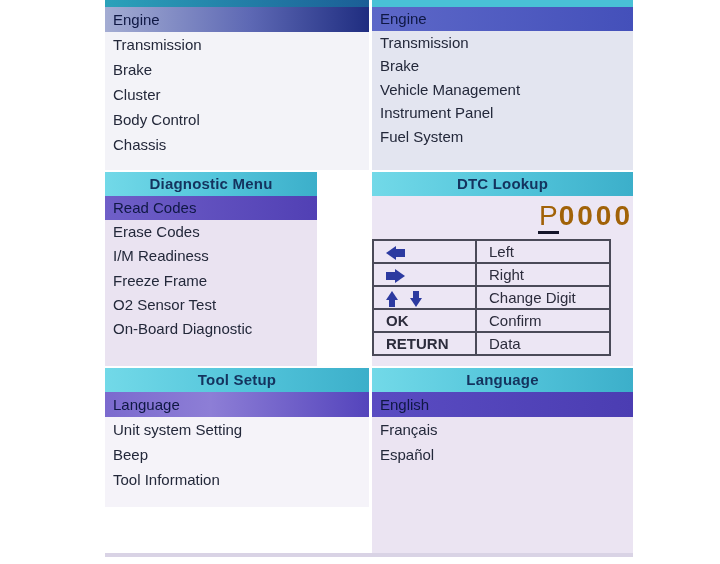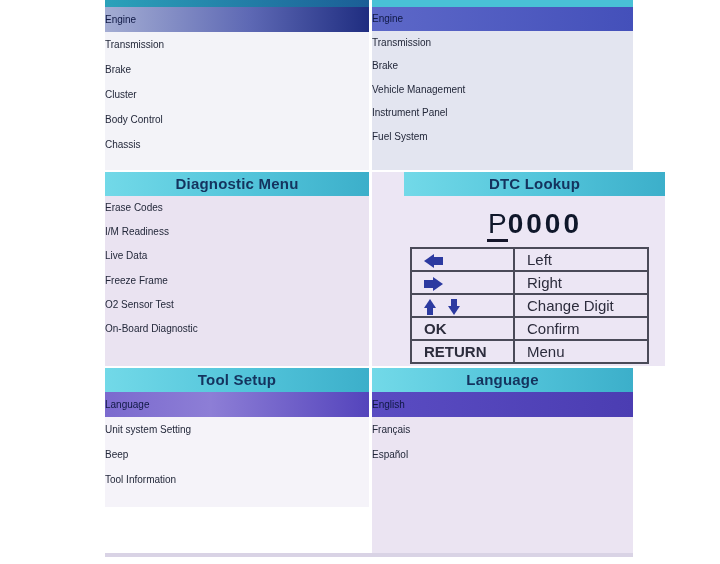--- a/index.html
+++ b/index.html
@@ -6,59 +6,59 @@
   body{
     width:720px;height:564px;position:relative;background:#ffffff;
     font-family:"Liberation Sans", sans-serif;
     -webkit-font-smoothing:antialiased;
   }
   .panel{position:absolute;overflow:hidden;}
 
   
   #panel-vehicle-a{left:105px;top:0;width:264px;height:170px;background:#f3f3f8;}
   #panel-vehicle-b{left:372px;top:0;width:261px;height:170px;background:#e3e5f0;}
-  #panel-diagnostic{left:105px;top:172px;width:264px;height:194px;background:#eae3f1;}
-  #panel-dtc{left:372px;top:172px;width:261px;height:194px;background:#ece6f4;padding-left:32px;}
+  #panel-diagnostic{left:105px;top:172px;width:212px;height:194px;background:#eae3f1;}
+  #panel-dtc{left:372px;top:172px;width:261px;height:194px;background:#ece6f4;}
   #panel-toolsetup{left:105px;top:368px;width:264px;height:139px;background:#f5f3f9;}
   #panel-language{left:372px;top:368px;width:261px;height:189px;background:#ebe4f2;}
 
   
   .hdr{
     height:24px;line-height:24px;text-align:center;
     font-size:15px;font-weight:bold;color:#14335e;letter-spacing:.2px;
     background:linear-gradient(90deg,#72d9e8 0%,#52c4da 55%,#3cafca 100%);
   }
   .strip-a{height:7px;background:linear-gradient(90deg,#2ba2ba 0%,#1b5e96 100%);}
   .strip-b{height:7px;background:#49c1d6;}
 
   
   .row{
-    height:25px;line-height:25px;
-    font-size:10px;color:#23283a;white-space:nowrap;
+    height:25px;line-height:25px;padding-left:8px;
+    font-size:15px;color:#23283a;white-space:nowrap;
   }
   #panel-vehicle-b .row{height:23.5px;line-height:23.5px;}
   #panel-diagnostic .row{height:24.2px;line-height:24.2px;}
   .sel{color:#0f1844;}
   .sel-a{background:linear-gradient(90deg,#a4add3 0%,#5d68b4 55%,#1f2d80 100%);}
   .sel-b{background:linear-gradient(90deg,#5d68c8 0%,#4450ba 100%);}
   .sel-c{background:linear-gradient(90deg,#6f5fc8 0%,#5140b4 100%);}
   .sel-d{background:linear-gradient(90deg,#7b6ace 0%,#8d7ed6 40%,#5444bc 100%);}
   .sel-e{background:linear-gradient(90deg,#5a4cc2 0%,#4b3db2 100%);}
 
   
-  .code-wrap{height:40px;margin-top:11px;text-align:center;color:#0f172a;}
+  .code-wrap{height:40px;margin-top:3px;text-align:right;color:#a16207;}
   .code-prefix{
     font-size:28px;font-weight:normal;
     border-bottom:3px solid #15162a;padding:0 1px;line-height:34px;
   }
   .code-digits{font-size:28px;font-weight:bold;letter-spacing:3px;line-height:34px;}
 
   
   table.helptab{
-    border-collapse:collapse;margin-left:6px;width:239px;
+    border-collapse:collapse;margin-left:0;width:239px;
     table-layout:fixed;
   }
   table.helptab td{
     border:2px solid #4a4a58;height:21px;padding:0 0 0 12px;
     font-size:15px;color:#2c2c3c;vertical-align:middle;background:transparent;
   }
   td.keycol{width:89px;font-weight:bold;}
 
   
   .ar{display:inline-flex;align-items:center;vertical-align:middle;}
@@ -93,23 +93,23 @@
   <div class="row sel sel-b">Engine</div>
   <div class="row">Transmission</div>
   <div class="row">Brake</div>
   <div class="row">Vehicle Management</div>
   <div class="row">Instrument Panel</div>
   <div class="row">Fuel System</div>
 </div>
 
 <div class="panel" id="panel-diagnostic">
   <div class="hdr">Diagnostic Menu</div>
+  <div class="row sel sel-c">Read Codes</div>
   <div class="row">Erase Codes</div>
   <div class="row">I/M Readiness</div>
-  <div class="row">Live Data</div>
   <div class="row">Freeze Frame</div>
   <div class="row">O2 Sensor Test</div>
   <div class="row">On-Board Diagnostic</div>
 </div>
 
 <div class="panel" id="panel-dtc">
   <div class="hdr">DTC Lookup</div>
   <div class="code-wrap">
     <span class="code-prefix">P</span><span class="code-digits">0000</span>
   </div>
@@ -144,21 +144,21 @@
             </span>
       </td>
       <td>Change Digit</td>
     </tr>
     <tr>
       <td class="keycol">OK</td>
       <td>Confirm</td>
     </tr>
     <tr>
       <td class="keycol">RETURN</td>
-      <td>Menu</td>
+      <td>Data</td>
     </tr>
   </tbody>
     </table>
 </div>
 
 <div class="panel" id="panel-toolsetup">
   <div class="hdr">Tool Setup</div>
   <div class="row sel sel-d">Language</div>
   <div class="row">Unit system Setting</div>
   <div class="row">Beep</div>

